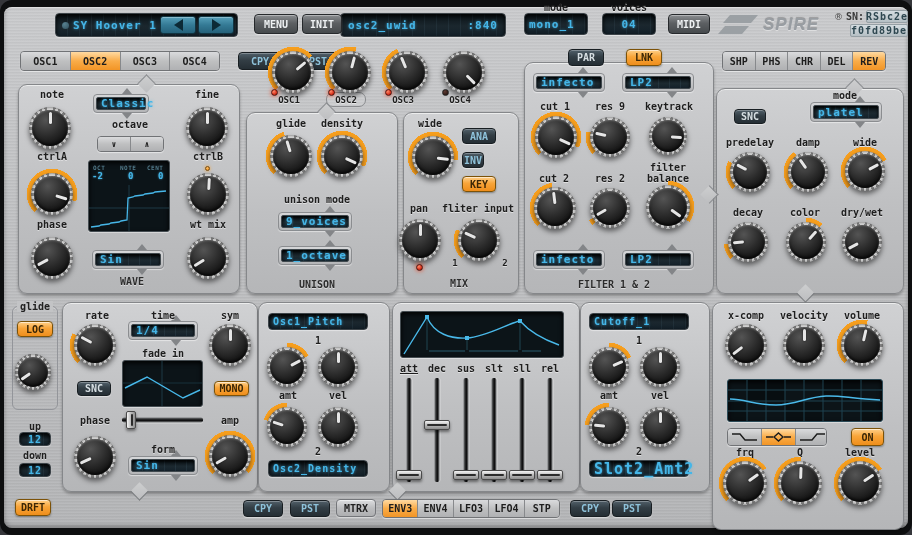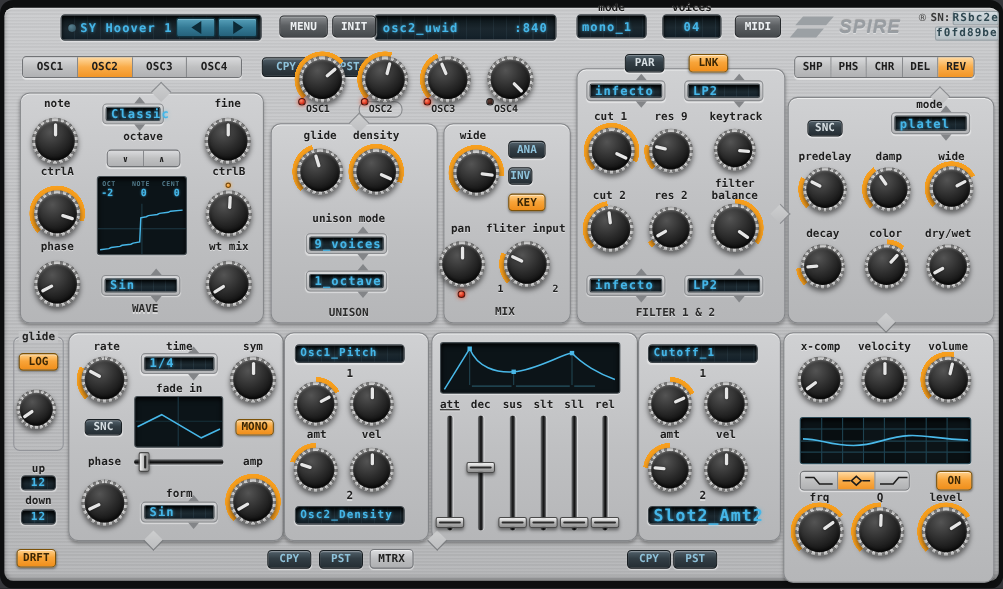--- a/index.html
+++ b/index.html
@@ -726,15 +726,22 @@
   <div class="k s48" style="left:836px;top:459px;--arc:192deg;--rot:57deg;">
       <div class="arc"></div>
       <div class="rim"></div>
       <div class="cap"></div>
       <div class="ptrw"></div>
     </div>
 
   <div class="btn b-slate" style="left:243px;top:500px;width:40px;height:17px;">CPY</div>
   <div class="btn b-slate" style="left:290px;top:500px;width:40px;height:17px;">PST</div>
   <div class="btn b-light" style="left:336px;top:499px;width:40px;height:18px;">MTRX</div>
+  <div class="tabs" style="left:382px;top:499px;width:178px;height:19px;">
+    <div class="tab on">ENV3</div>
+    <div class="tab">ENV4</div>
+    <div class="tab">LFO3</div>
+    <div class="tab">LFO4</div>
+    <div class="tab">STP</div>
+  </div>
   <div class="btn b-slate" style="left:570px;top:500px;width:40px;height:17px;">CPY</div>
   <div class="btn b-slate" style="left:612px;top:500px;width:40px;height:17px;">PST</div>
 </div>
 
 </body></html>

